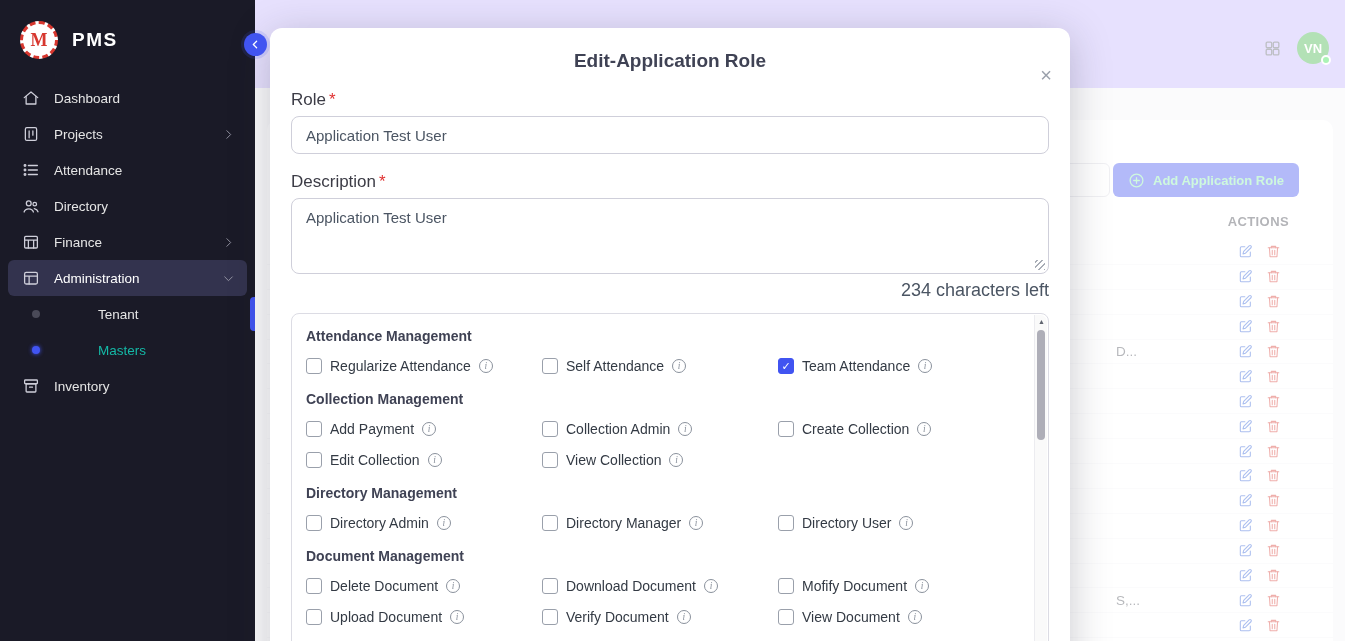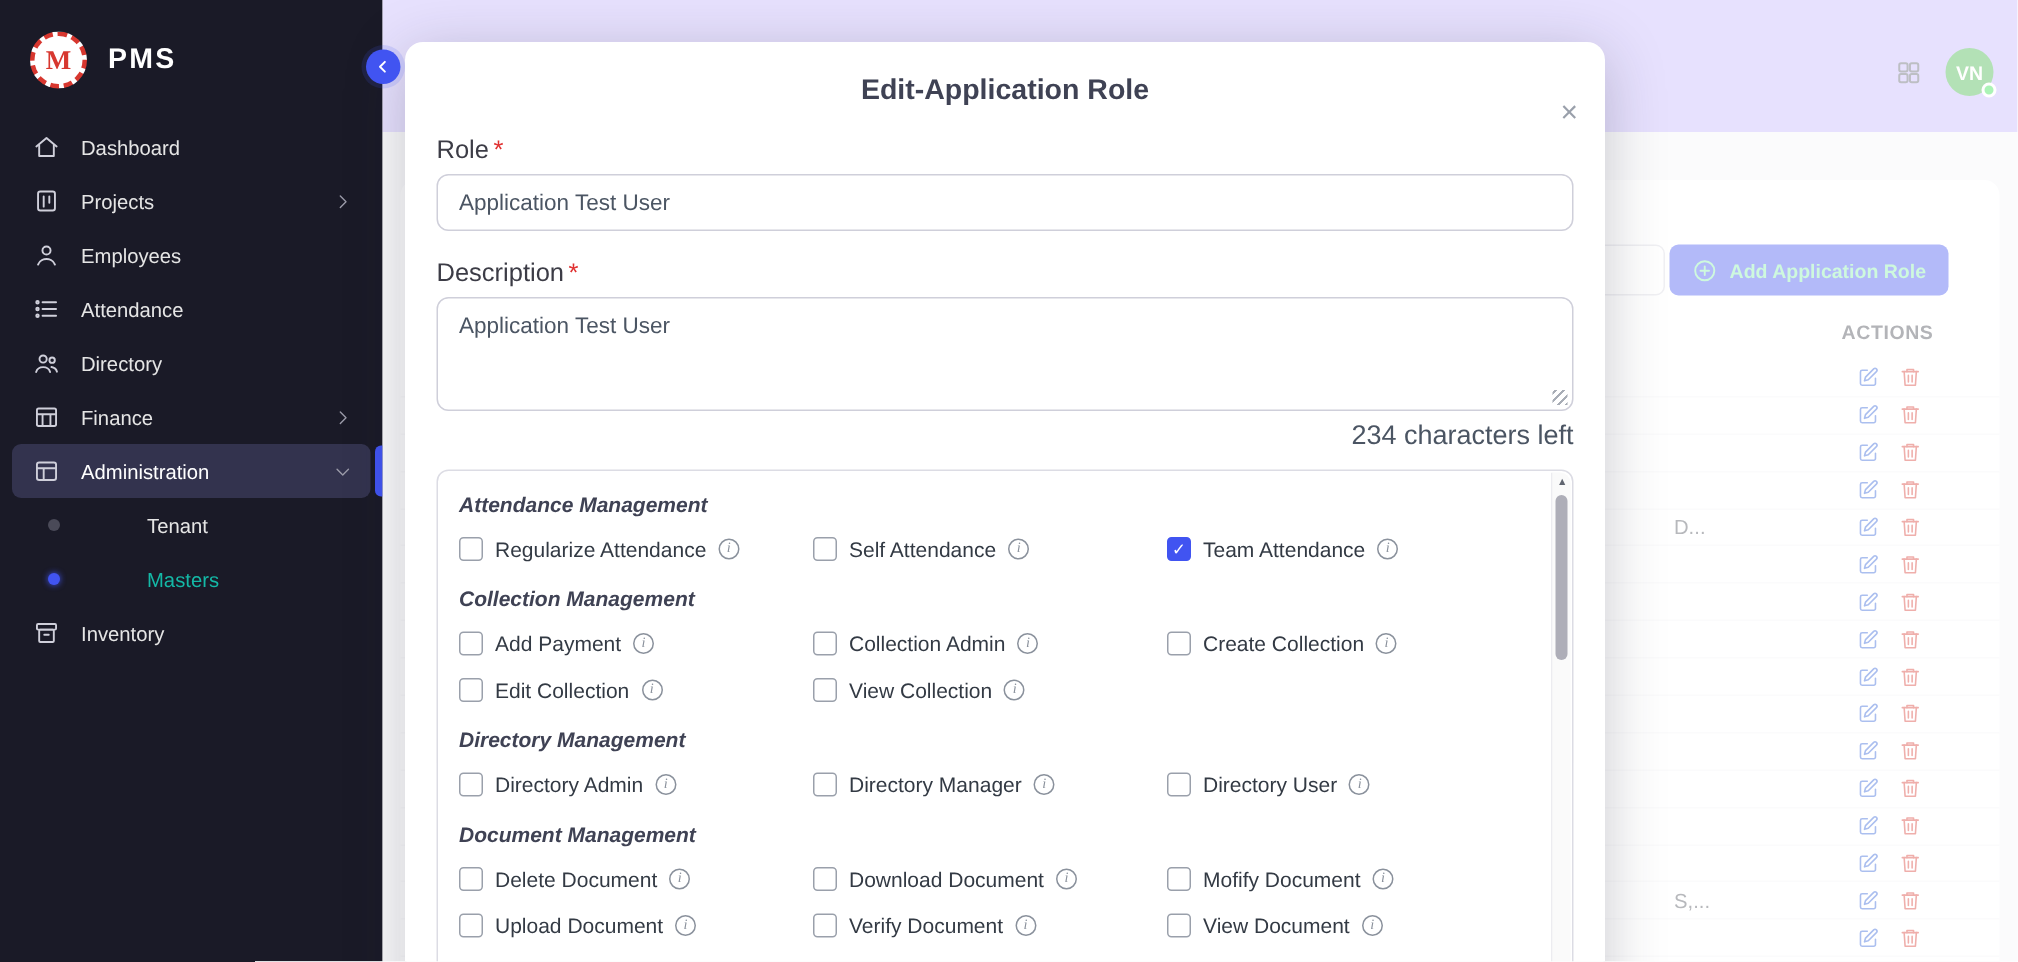--- a/index.html
+++ b/index.html
@@ -80,21 +80,21 @@
                border:1px solid #cfcfda; border-radius:8px; font-family:inherit; font-size:15px; color:#4b5563; outline:none; }
   .ta-wrap { position:relative; margin-top:6px; }
   textarea.txt-area { display:block; width:100%; height:76px; padding:10px 14px; resize:none;
                border:1px solid #cfcfda; border-radius:8px; font-family:inherit; font-size:15px; color:#4b5563; outline:none; }
   .grip { position:absolute; right:4px; bottom:4px; width:10px; height:10px;
           background:repeating-linear-gradient(-45deg,#a8adb6 0 1.4px,transparent 1.4px 4px); }
   .chars-left { margin-top:6px; text-align:right; font-size:18px; color:#4b5563; }
 
   .perm-box { position:relative; margin-top:12px; height:350px; border:1px solid #dcdce4; border-radius:8px;
               padding:12px 34px 12px 14px; overflow:hidden; }
-  .perm-title { font-size:14px; font-weight:bold; color:#3f4254; margin:16px 0 13px;font-style:italic; }
+  .perm-title { font-size:14px; font-weight:bold; color:#3f4254; margin:16px 0 13px; }
   .perm-title:first-child { margin-top:2px; }
   .perm-grid { display:grid; grid-template-columns:1fr 1fr 1fr; row-gap:13px; }
   .perm-opt { display:flex; align-items:center; gap:8px; font-size:14px; color:#333a44; height:18px; cursor:pointer; }
   .cbx { flex:0 0 16px; width:16px; height:16px; border:1.5px solid #9aa0ab; border-radius:3px; background:#fff;
          display:flex; align-items:center; justify-content:center; font-size:11px; color:#fff; }
   .cbx.checked { background:var(--accent,#4154f1); border-color:var(--accent,#4154f1); }
   .info { flex:0 0 14px; width:14px; height:14px; border:1px solid #8a919c; border-radius:50%;
           display:inline-flex; align-items:center; justify-content:center;
           font-size:9.5px; font-style:italic; color:#8a919c; font-family:"Liberation Serif",serif; }
 
@@ -131,29 +131,20 @@
               <rect x="4.5" y="3.5" width="15" height="17" rx="2"></rect>
               <path d="M9.5 8v9M14.5 8v5.5"></path>
             </svg>
           </span>
           <span class="nlabel">Projects</span>
           <span class="chev">
             <svg viewBox="0 0 24 24" fill="none" stroke="currentColor" stroke-width="1.7" stroke-linecap="round" stroke-linejoin="round">
               <polyline points="9 5 16 12 9 19"></polyline>
             </svg>
           </span>
-        </div>
-        <div class="nav-item">
-          <span class="nico">
-            <svg viewBox="0 0 24 24" fill="none" stroke="currentColor" stroke-width="1.7" stroke-linecap="round" stroke-linejoin="round">
-              <circle cx="12" cy="8" r="3.6"></circle>
-              <path d="M4.5 20.5c1.4-4 5.5-5 7.5-5s6.1 1 7.5 5"></path>
-            </svg>
-          </span>
-          <span class="nlabel">Employees</span>
         </div>
         <div class="nav-item">
           <span class="nico">
             <svg viewBox="0 0 24 24" fill="none" stroke="currentColor" stroke-width="1.7" stroke-linecap="round" stroke-linejoin="round">
               <path d="M8.5 6h12M8.5 12h12M8.5 18h12"></path>
               <circle cx="4" cy="6" r="1.1"></circle>
               <circle cx="4" cy="12" r="1.1"></circle>
               <circle cx="4" cy="18" r="1.1"></circle>
             </svg>
           </span>

